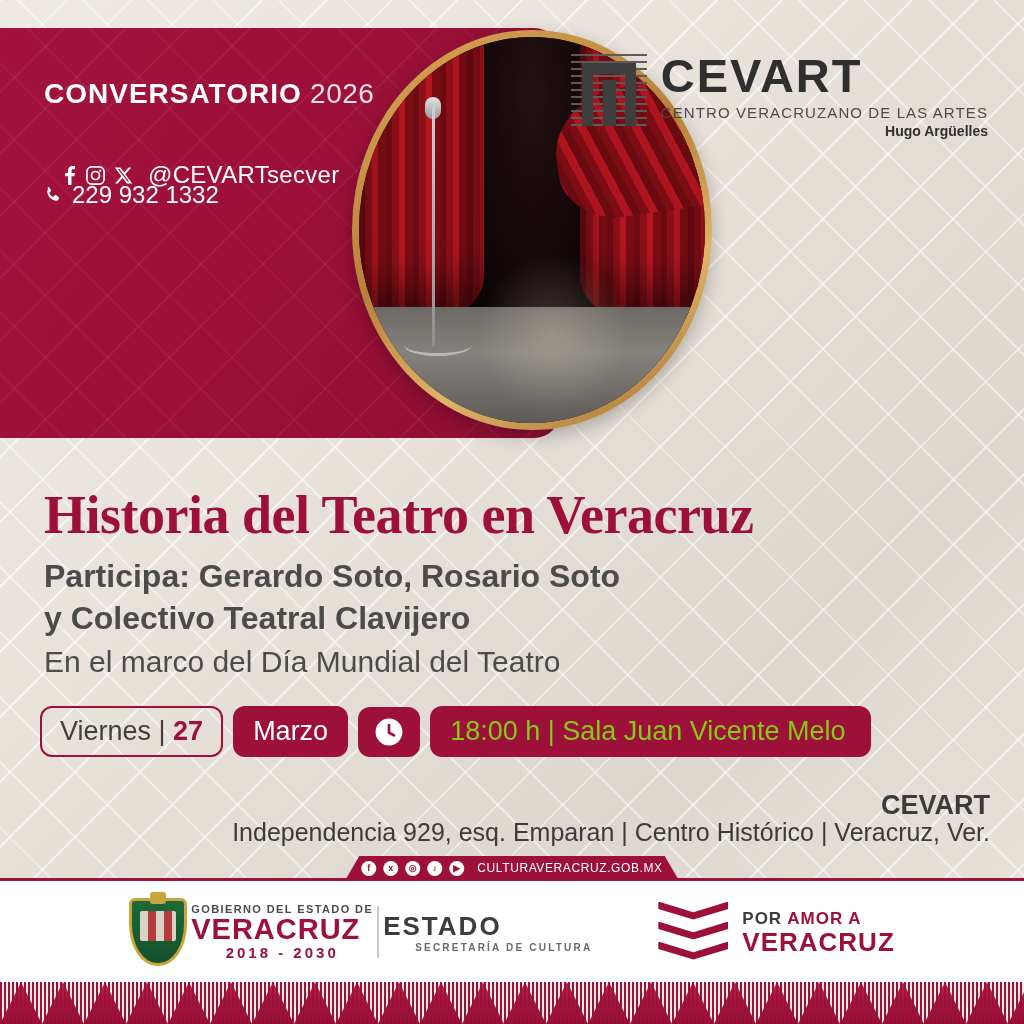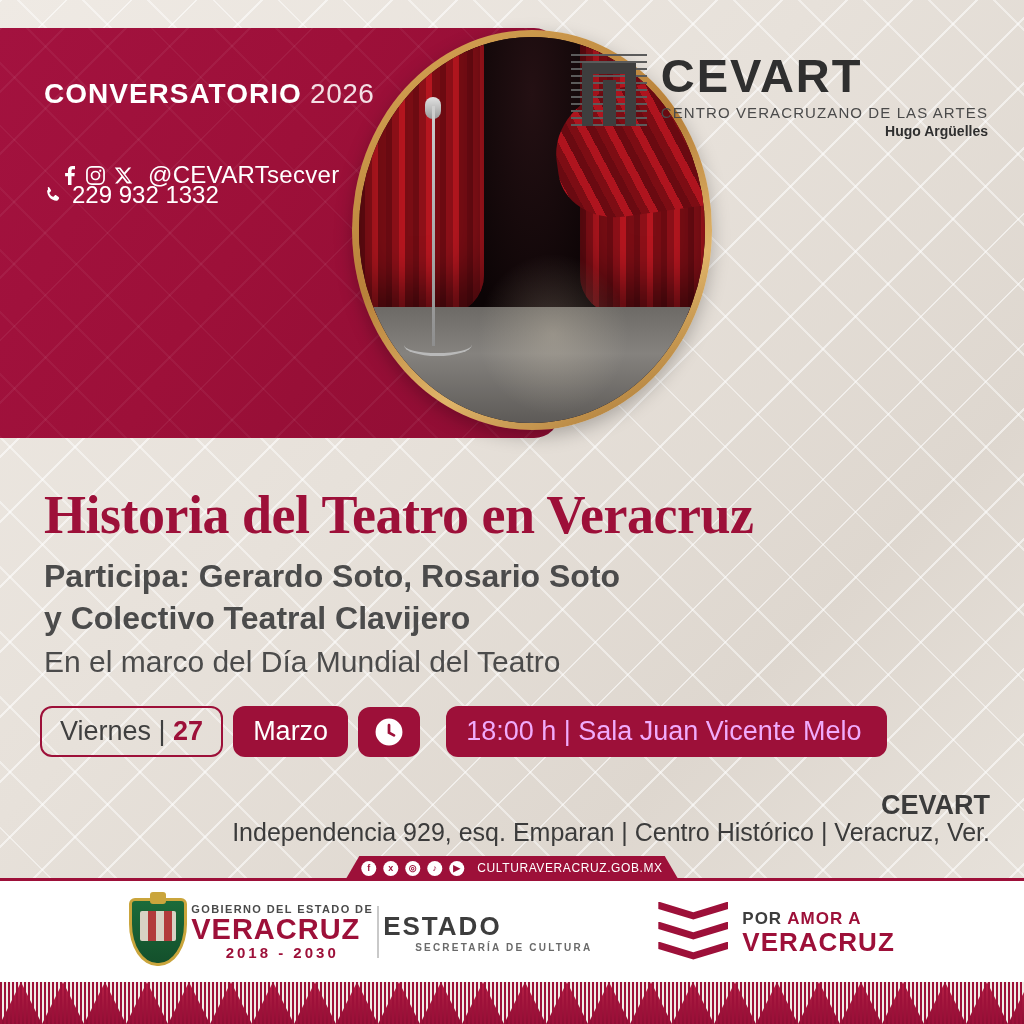--- a/index.html
+++ b/index.html
@@ -169,21 +169,21 @@
   .pill-month {
     margin-left: 10px;
     background: #9d1039; color: #fff; border-radius: 12px;
     padding: 10px 20px; font-size: 27px;
   }
   .clock-box {
     margin-left: 10px; background: #9d1039; border-radius: 12px;
     width: 62px; height: 50px; display: flex; align-items: center; justify-content: center;
   }
   .venue {
-    margin-left: 26px; background: #9d1039; color: #f0abfc;
+    margin-left: 10px; background: #9d1039; color: #84cc16;
     border-radius: 12px; padding: 10px 26px 10px 20px; font-size: 27px; white-space: nowrap;
   }
 
   
   .addr-title {
     position: absolute; right: 34px; top: 790px;
     font-size: 27px; font-weight: 700; color: #3b3b3b;
   }
   .addr-line {
     position: absolute; right: 34px; top: 818px;

